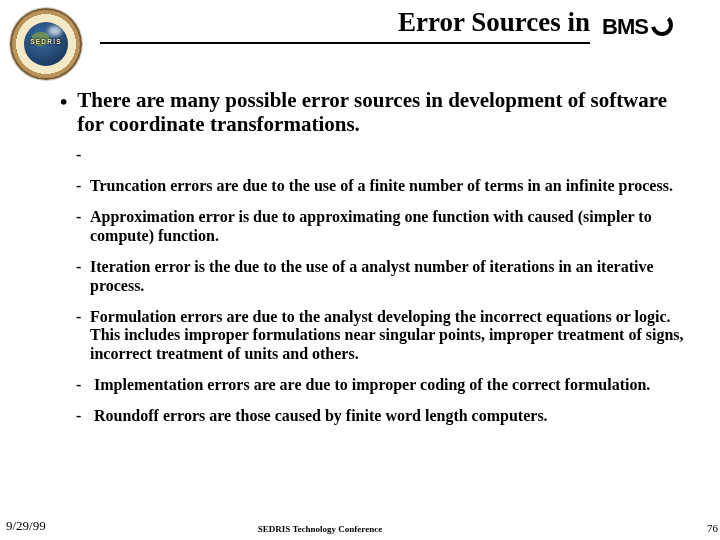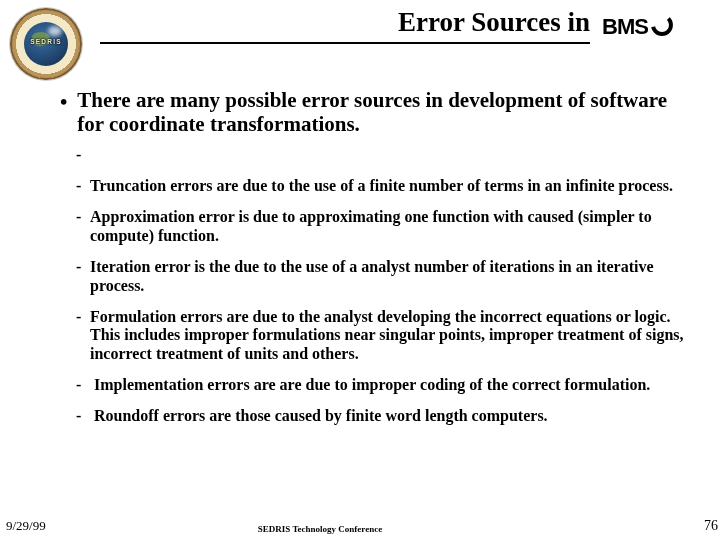--- a/index.html
+++ b/index.html
@@ -173,21 +173,21 @@
     left: 0;
     width: 640px;
     text-align: center;
     font-size: 9px;
     font-weight: bold;
   }
   .footer-pagenum {
     position: absolute;
     bottom: 6px;
     right: 2px;
-    font-size: 14px;
+    font-size: 11px;
   }
 </style>
 </head>
 <body>
 
 <div class="slide">
 
   <div class="logo-left">
     <div class="ring"></div>
     <div class="globe"></div>

